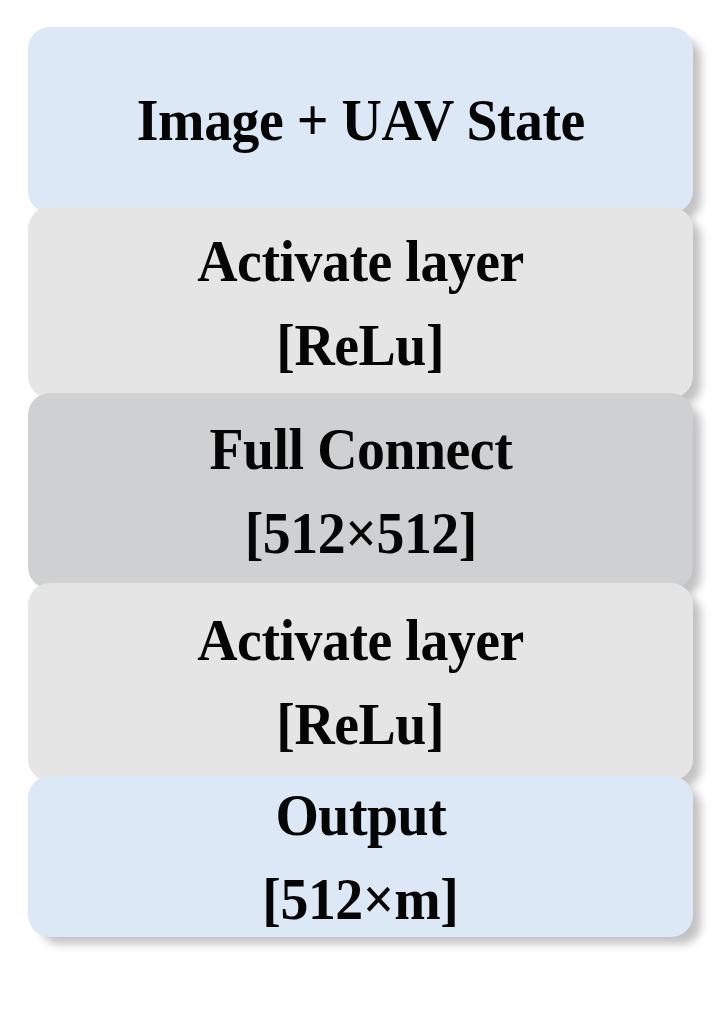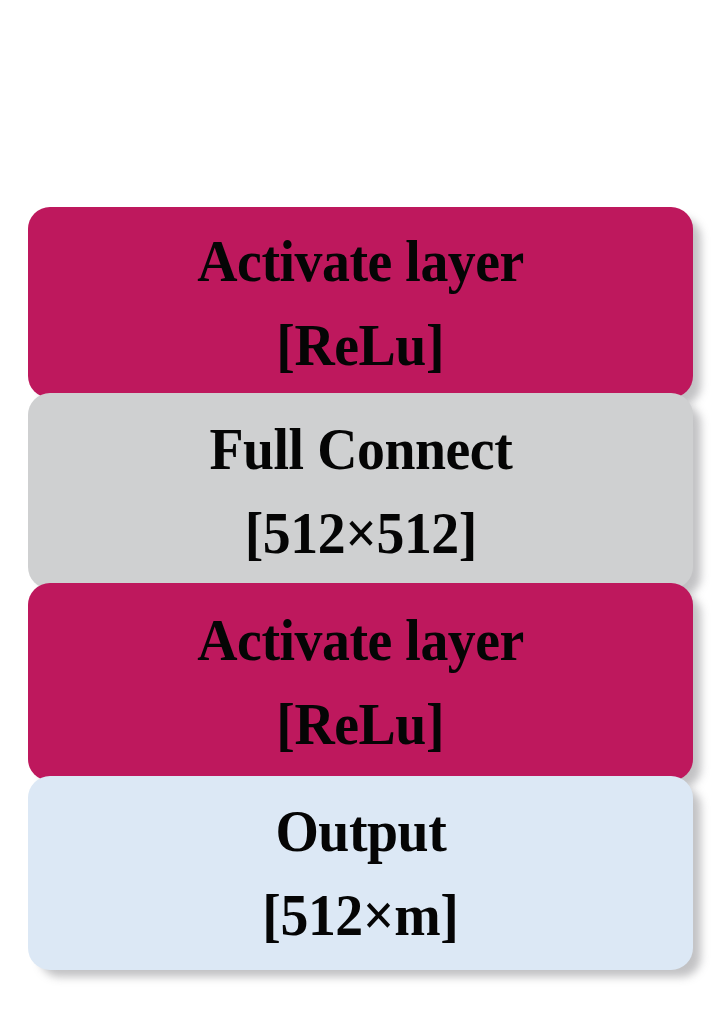--- a/index.html
+++ b/index.html
@@ -58,31 +58,35 @@
     transform: scaleX(0.93);
     white-space: nowrap;
     margin-top: 24px;
   }
 
   
   #node-input   { top: 27px;  height: 186px; z-index: 1; }
   #node-act1    { top: 207px; height: 191px; z-index: 2; }
   #node-fc      { top: 393px; height: 196px; z-index: 3; align-items: center; }
   #node-act2    { top: 583px; height: 198px; z-index: 4; }
-  #node-output  { top: 776px; height: 194px; z-index: 5; }
+  #node-output  { top: 776px; height: 161px; z-index: 5; }
 
   .fill-blue  { background: #dce8f5; }
-  .fill-peach { background: #be185d; }
+  .fill-peach { background: #e5e5e5; }
   .fill-gray  { background: #cfd0d1; }
 </style>
 </head>
 <body>
 
 <div id="diagram">
 
+  <div class="node fill-blue single" id="node-input">
+    <div class="node-label">Image + UAV State</div>
+
+  </div>
 
   <div class="node fill-peach" id="node-act1">
     <div class="node-label">Activate layer</div>
     <div class="node-sub">[ReLu]</div>
   </div>
 
   <div class="node fill-gray" id="node-fc">
     <div class="node-label">Full Connect</div>
     <div class="node-sub">[512×512]</div>
   </div>

